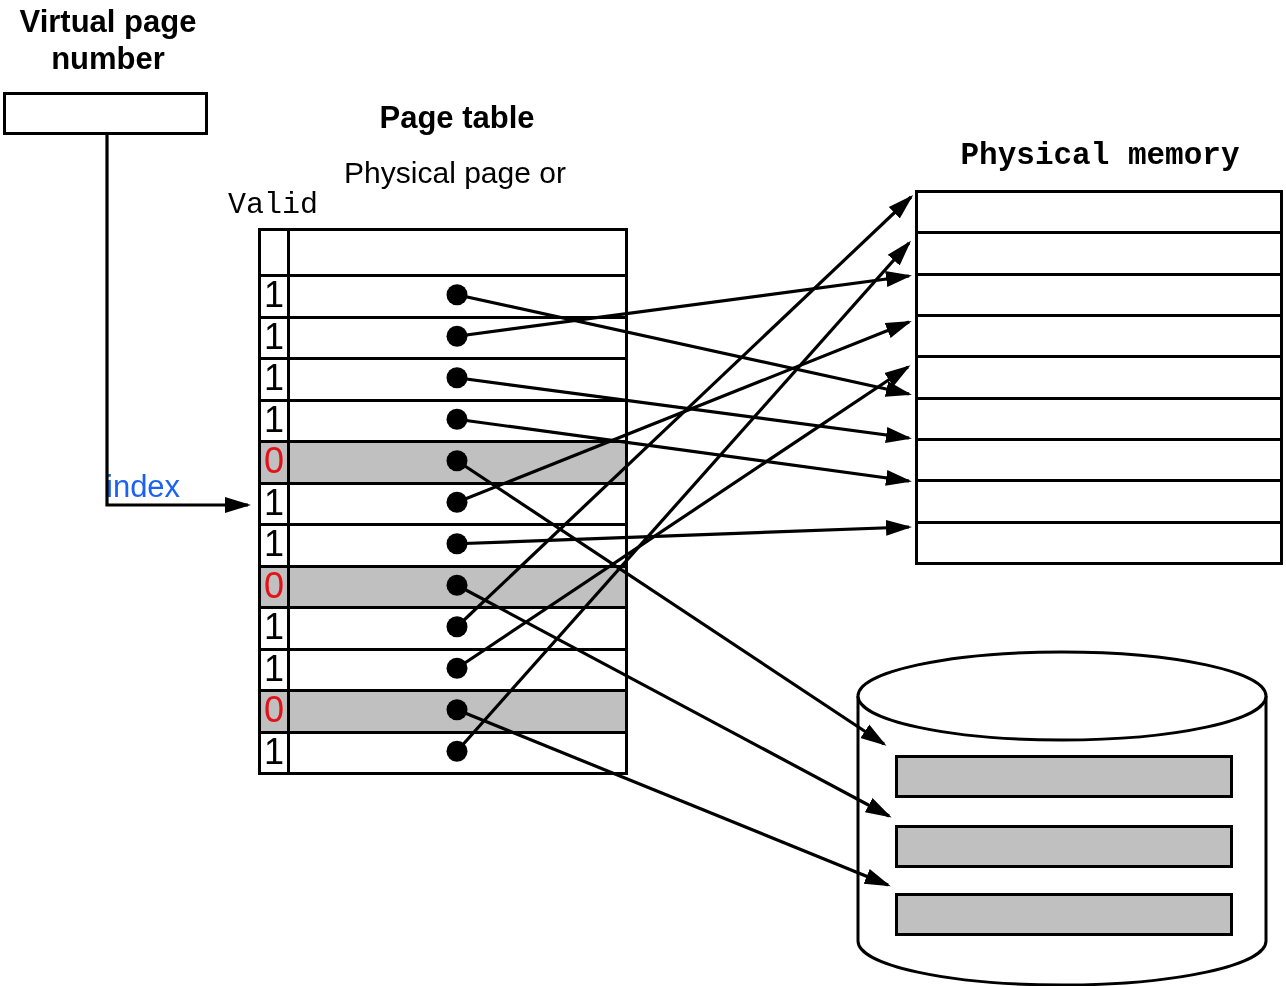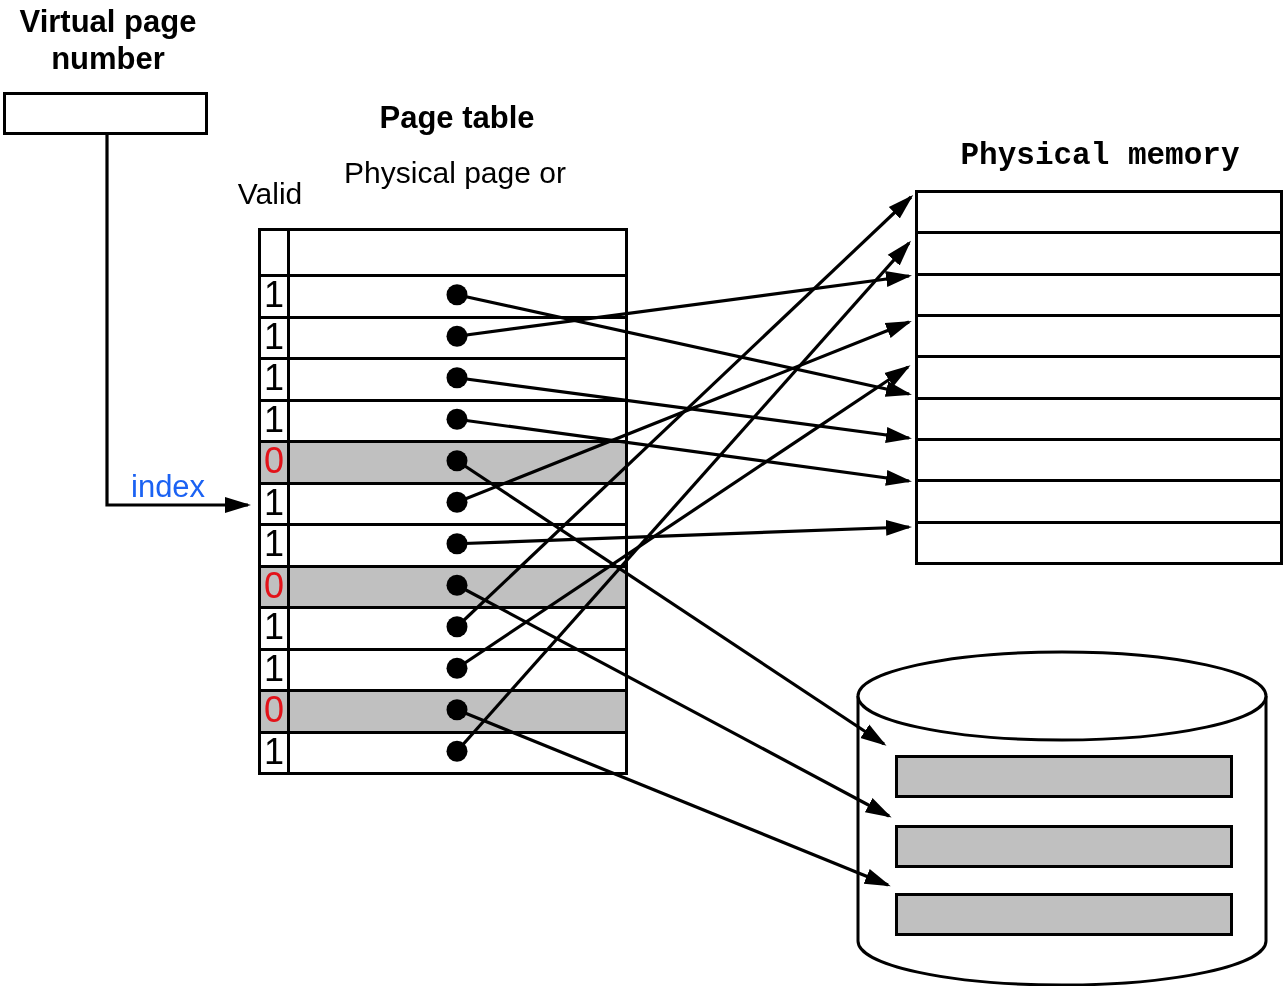--- a/index.html
+++ b/index.html
@@ -26,21 +26,21 @@
   .bit0{color:var(--red,#e31219);}
   
   .pm{position:absolute;left:915px;top:190px;width:368px;height:375px;
       border:3px solid #000;box-sizing:border-box;background:#fff;
       display:flex;flex-direction:column;}
   .pm-row{flex:1;border-top:3px solid #000;box-sizing:border-box;}
   .pm-row:first-child{border-top:none;}
   
   .disk-block{position:absolute;left:895px;width:338px;height:43px;
               background:var(--shade,#c0c0c0);border:3px solid #000;box-sizing:border-box;}
-  .index-lbl{color:var(--blue,#1b62f3);font-size:31px;padding-left:25px;}
+  .index-lbl{color:var(--blue,#1b62f3);font-size:31px;}
 </style>
 </head>
 <body style="--red: #e31219; --blue: #1b62f3; --shade: #c0c0c0;">
 
 <svg class="layer" style="z-index:0" viewBox="0 0 1286 986">
   <path d="M858,696 L858,941 A204,44 0 0 0 1266,941 L1266,696" fill="#ffffff" stroke="#000000" stroke-width="3"></path>
   <ellipse cx="1062" cy="696" rx="204" ry="44" fill="#ffffff" stroke="#000000" stroke-width="3"></ellipse>
 </svg>
 
 <div class="layer" style="z-index:1">
@@ -49,21 +49,21 @@
 number</div>
 
   <div class="vpn-box"></div>
 
   <div class="lbl index-lbl" style="left:106px;top:469px;">index</div>
 
   <div class="lbl bold ctr" style="left:337px;top:100px;width:240px;font-size:31px;">Page table</div>
 
   <div class="lbl ctr" style="left:320px;top:139px;width:270px;font-size:30px;margin-top:16px;">Physical page or</div>
 
-  <div class="lbl ctr" style="left:228px;top:176px;width:84px;font-size:30px;">Valid</div>
+  <div class="lbl ctr" style="left:228px;top:188px;width:84px;font-size:30px;font-family:Liberation Mono, monospace;">Valid</div>
 
 
   <div class="pt">
     <div class="pt-row hdr">
       <div class="vcell"></div>
       <div class="acell"></div>
     </div>
 
   <div class="pt-row">
         <div class="vcell">1</div>

